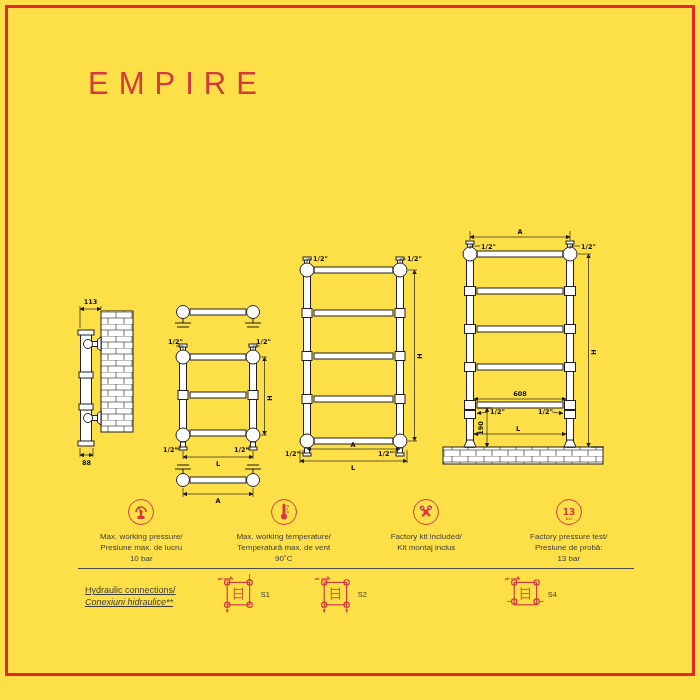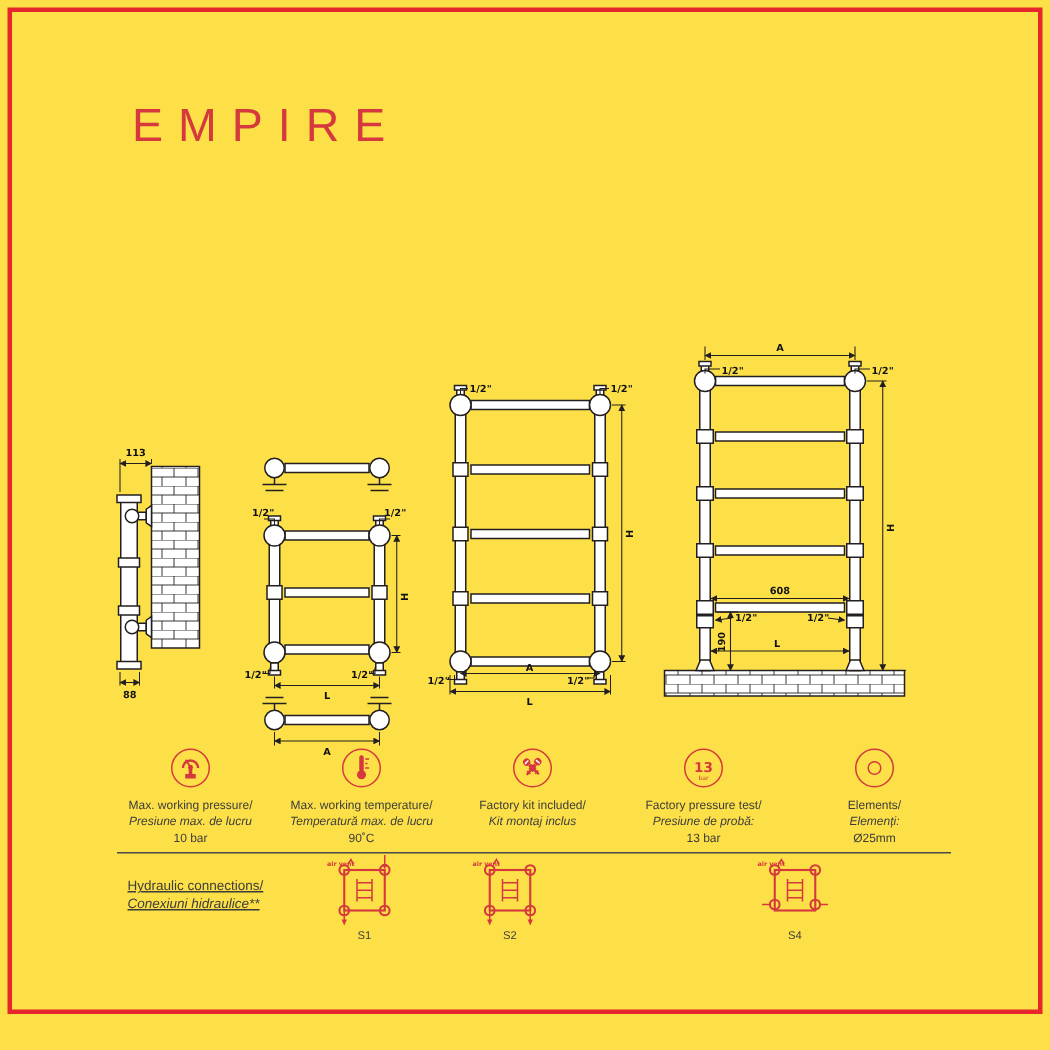--- a/index.html
+++ b/index.html
@@ -9,27 +9,27 @@
   .title{position:absolute;left:88px;top:66px;margin:0;font-size:31px;font-weight:300;
          letter-spacing:10px;color:#d5393d;font-family:"Liberation Sans",sans-serif;}
   .drawings{position:absolute;left:0;top:190px;}
   .ln{stroke:#231f20;stroke-width:1;fill:none;}
   .fw{stroke:#231f20;stroke-width:1;fill:#ffffff;}
   .dim{stroke:#231f20;stroke-width:.7;fill:none;}
   .dtx{font:bold 6.5px "DejaVu Sans",sans-serif;fill:#111;}
   .specs{position:absolute;left:70px;top:497px;width:570px;display:flex;}
   .spec-col{flex:1 1 0;display:flex;flex-direction:column;align-items:center;text-align:center;}
   .spec-col .t1{font-size:8px;color:#3c3c3c;white-space:nowrap;line-height:11px;}
-  .spec-col .t2{font-size:8px;color:#3c3c3c;font-style:italic;white-space:nowrap;line-height:11px;}
+  .spec-col .t2{font-size:8px;color:#3c3c3c;white-space:nowrap;line-height:11px;}
   .spec-col .t3{font-size:8px;color:#3c3c3c;white-space:nowrap;line-height:11px;text-align:right;}
   .spec-ic{margin-bottom:4px;}
   .sep{position:absolute;left:78px;top:568px;width:556px;height:1px;background:#4a4a4a;}
   .hydro-label{position:absolute;left:85px;top:584px;font-size:9px;color:#3c3c3c;line-height:12px;text-decoration:underline;}
   .hydro-label .ro{font-style:italic;}
-  .svar{position:absolute;top:569px;width:54px;display:flex;flex-direction:column;align-items:center;}
+  .svar{position:absolute;top:569px;width:54px;display:flex;flex-direction:row;align-items:center;}
   .svar .slabel{font-size:7.5px;color:#3c3c3c;margin-top:0px;}
   .s1{left:216px;} .s2{left:313px;} .s3{left:410px;} .s4{left:503px;}
   .rd{stroke:#d5393d;stroke-width:1.4;fill:none;}
   .rdf{fill:#d5393d;stroke:none;}
   .rthin{stroke:#d5393d;stroke-width:1;fill:none;}
   .avtx{font:bold 4.2px "DejaVu Sans",sans-serif;fill:#d5393d;}
 </style>
 </head>
 <body>
 
@@ -274,21 +274,21 @@
     </div>
 
     <div class="spec-col">
       <svg class="spec-ic" width="30" height="30" viewBox="-15 -15 30 30">
         <circle class="rthin" r="12.5" stroke-width="1.2"></circle>
         <rect class="rdf" x="-1.5" y="-8.5" width="3" height="11" rx="1.5"></rect>
         <circle class="rdf" cx="0" cy="4.5" r="3"></circle>
         <path d="M2.5,-6 H5 M2.5,-3 H4 M2.5,0 H5" stroke="#d5393d" stroke-width="1"></path>
       </svg>
       <div class="t1">Max. working temperature/</div>
-      <div class="t2">Temperatură max. de lucru</div>
+      <div class="t2">Temperatură max. de vent</div>
       <div class="t3">90˚C</div>
     </div>
 
     <div class="spec-col">
       <svg class="spec-ic" width="30" height="30" viewBox="-15 -15 30 30">
         <circle class="rthin" r="12.5" stroke-width="1.2"></circle>
         <g transform="rotate(40)">
           <circle class="rdf" cx="0" cy="-5.5" r="2.4"></circle>
           <line x1="-1.6" y1="-5.5" x2="1.6" y2="-5.5" stroke="#fff" stroke-width="1"></line>
           <path class="rdf" d="M-1.2,-3 H1.2 L0.7,6 H-0.7 Z"></path>
@@ -310,29 +310,20 @@
       <svg class="spec-ic" width="30" height="30" viewBox="-15 -15 30 30">
         <circle class="rthin" r="12.5" stroke-width="1.2"></circle>
         <text x="0" y="2.5" text-anchor="middle" style="font:bold 9px 'DejaVu Sans',sans-serif;fill:#d5393d;">13</text>
         <text x="0" y="8" text-anchor="middle" style="font:4px 'DejaVu Sans',sans-serif;fill:#d5393d;">bar</text>
       </svg>
       <div class="t1">Factory pressure test/</div>
       <div class="t2">Presiune de probă:</div>
       <div class="t3">13 bar</div>
     </div>
 
-    <div class="spec-col">
-      <svg class="spec-ic" width="30" height="30" viewBox="-15 -15 30 30">
-        <circle class="rthin" r="12.5" stroke-width="1.2"></circle>
-        <circle class="rthin" r="4.2" stroke-width="1.4"></circle>
-      </svg>
-      <div class="t1">Elements/</div>
-      <div class="t2">Elemenți:</div>
-      <div class="t3">Ø25mm</div>
-    </div>
 
   </div>
 
   <div class="sep"></div>
 
   <div class="hydro-label">
     <div class="en">Hydraulic connections/</div>
     <div class="ro">Conexiuni hidraulice**</div>
   </div>
 

